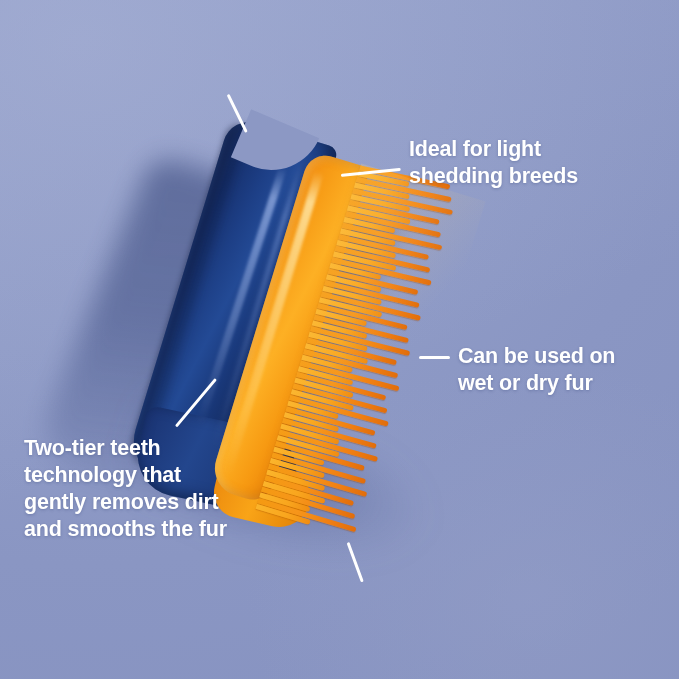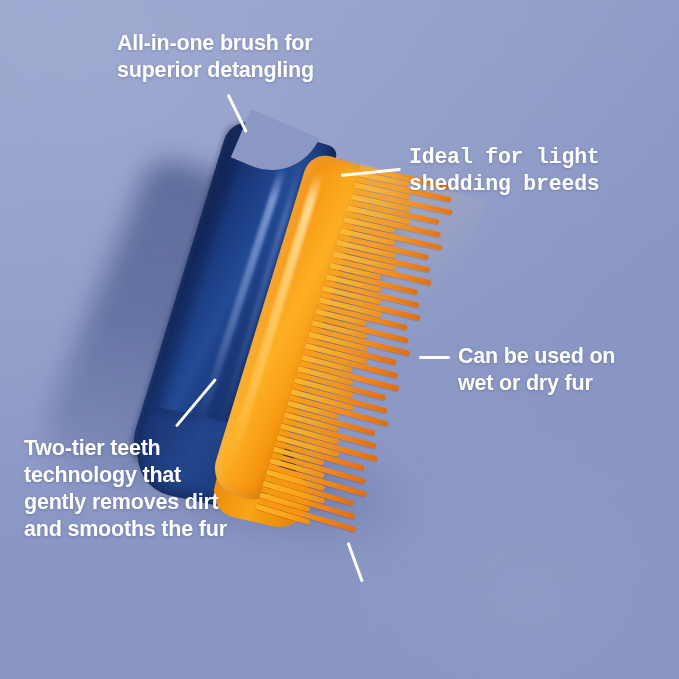--- a/index.html
+++ b/index.html
@@ -217,21 +217,21 @@
     position: absolute;
     color: #ffffff;
     font-weight: bold;
     font-size: 21.5px;
     line-height: 27px;
     letter-spacing: -0.2px;
     white-space: pre-line;
     text-shadow: 0 1px 3px rgba(40,55,105,0.30);
   }
   #callout-all-in-one  { left: 117px; top: 30px; }
-  #callout-ideal       { left: 409px; top: 144px; font-family: Liberation Mono, monospace; }
+  #callout-ideal       { left: 409px; top: 136px; }
   #callout-wet-dry     { left: 458px; top: 343px; }
   #callout-two-tier    { left: 24px;  top: 435px; }
   #callout-perfect     { left: 311px; top: 593px; }
 
   
   .leader {
     position: absolute;
     background: #ffffff;
     border-radius: 2px;
     height: 3px;
@@ -347,22 +347,20 @@
       </div>
     <div class="teeth-sheen"></div>
   </div>
 
   <div class="leader" id="leader-all-in-one"></div>
   <div class="leader" id="leader-ideal"></div>
   <div class="leader" id="leader-wet-dry"></div>
   <div class="leader" id="leader-two-tier"></div>
   <div class="leader" id="leader-perfect"></div>
 
-  <div class="callout" id="callout-all-in-one">All-in-one brush for
-superior detangling</div>
 
   <div class="callout" id="callout-ideal">Ideal for light
 shedding breeds</div>
 
   <div class="callout" id="callout-wet-dry">Can be used on
 wet or dry fur</div>
 
   <div class="callout" id="callout-two-tier">Two-tier teeth
 technology that
 gently removes dirt

